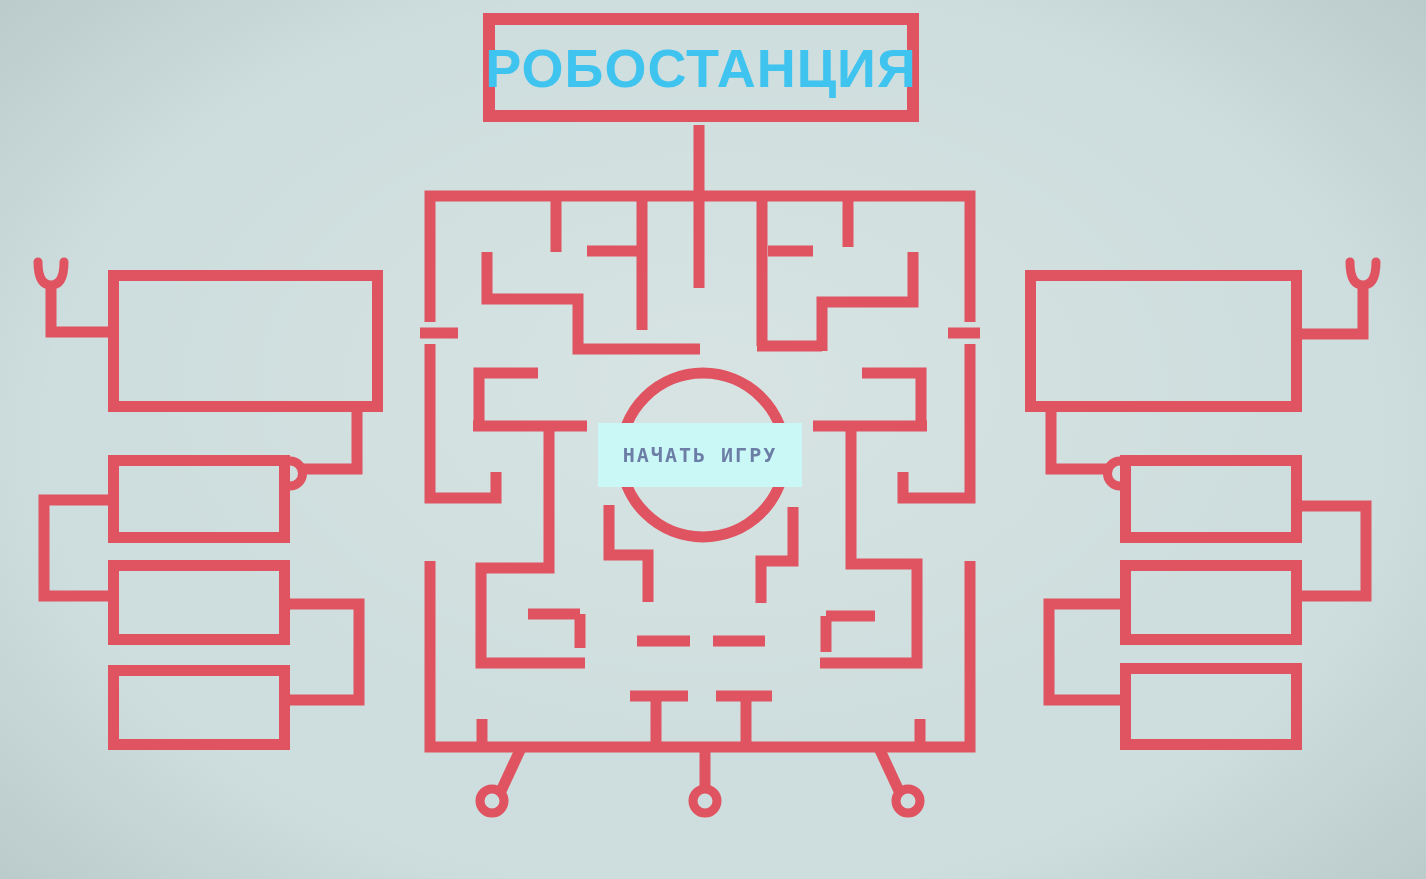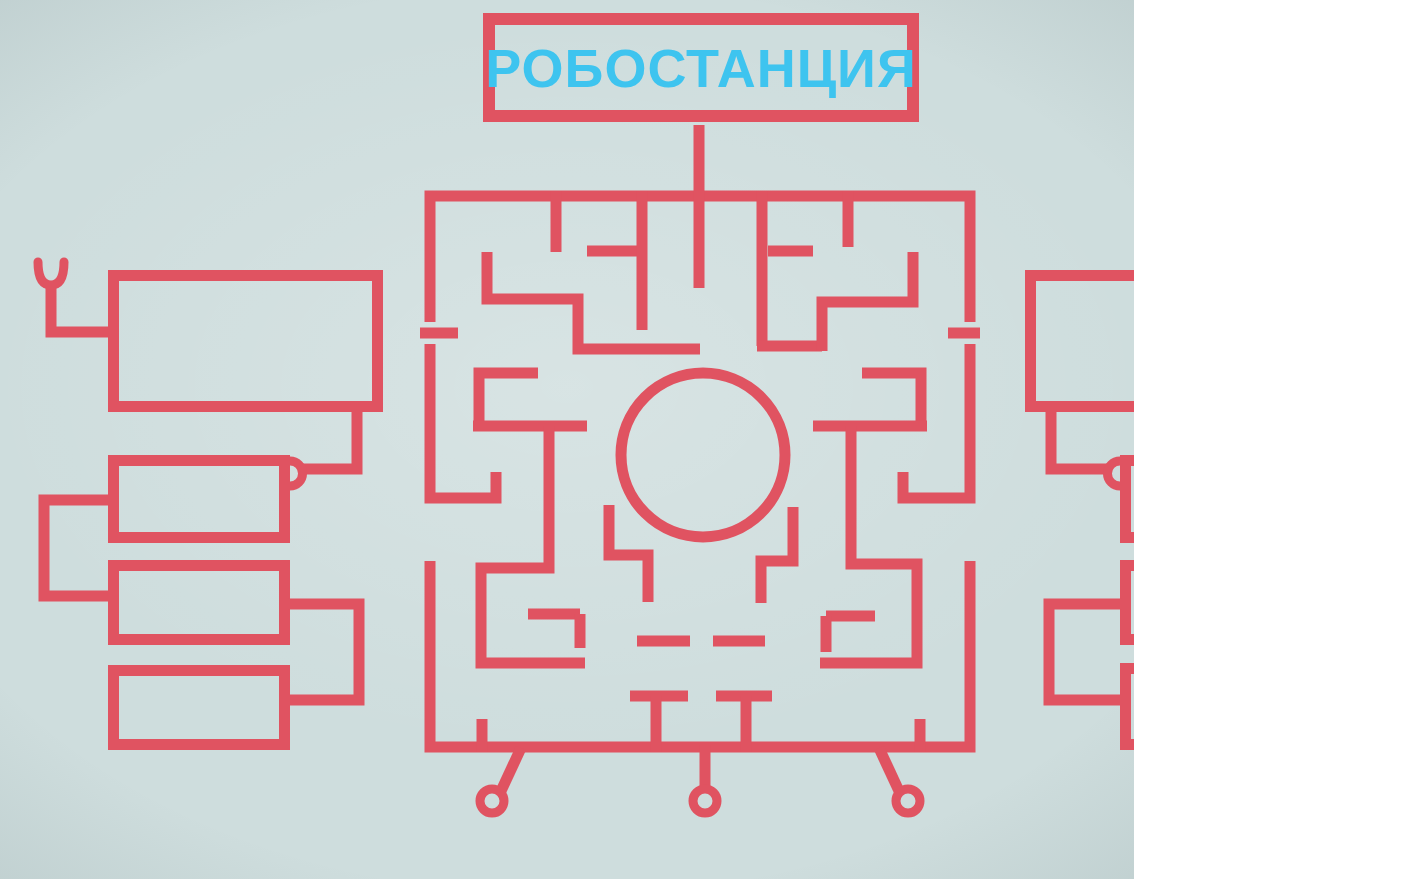--- a/index.html
+++ b/index.html
@@ -1,18 +1,18 @@
 <!DOCTYPE html>
 <html style="--red: #e05361; --cyan: #3ec4ef; --background: #cedddd; --button-bg: #c9f8f6; --button-text: #6d7ea6;"><head>
 <meta charset="utf-8">
 <style>
   html,body{margin:0;padding:0;}
   body{width:1426px;height:879px;overflow:hidden;font-family:"Liberation Sans",sans-serif;}
   .stage{
-    position:relative;width:1134px;height:879px;overflow:hidden;
+    position:relative;width:1426px;height:879px;overflow:hidden;
     background:
       radial-gradient(ellipse 950px 600px at 50% 44%, rgba(255,255,255,0.20), rgba(255,255,255,0) 62%),
       radial-gradient(ellipse 1150px 780px at 50% 50%, rgba(15,40,45,0) 58%, rgba(15,40,45,0.16) 100%),
       var(--background,#cedddd);
   }
   svg.art{position:absolute;left:0;top:0;}
   .wall{fill:none;stroke:var(--red,#e05361);stroke-width:11;stroke-linecap:butt;stroke-linejoin:miter;}
   .frame{fill:none;stroke:var(--red,#e05361);stroke-width:12;}
   .thin{fill:none;stroke:var(--red,#e05361);stroke-width:9;}
   .roundcap{stroke-linecap:round;}
@@ -123,14 +123,15 @@
       <rect class="wall" x="1125.5" y="460.5" width="171" height="77"></rect>
       <path class="wall" d="M1300,506 H1366 V596 H1300"></path>
       <rect class="wall" x="1125.5" y="565.5" width="171" height="74"></rect>
       <path class="wall" d="M1122,604 H1049 V700 H1122"></path>
       <rect class="wall" x="1125.5" y="668.5" width="171" height="76"></rect>
     </g>
   </svg>
 
   <div class="page-title">РОБОСТАНЦИЯ</div>
 
+  <button class="start-btn">НАЧАТЬ ИГРУ</button>
 
 </div>
 
 </body></html>

